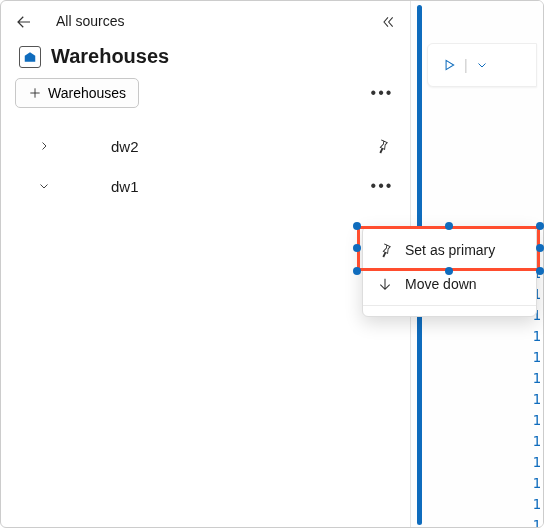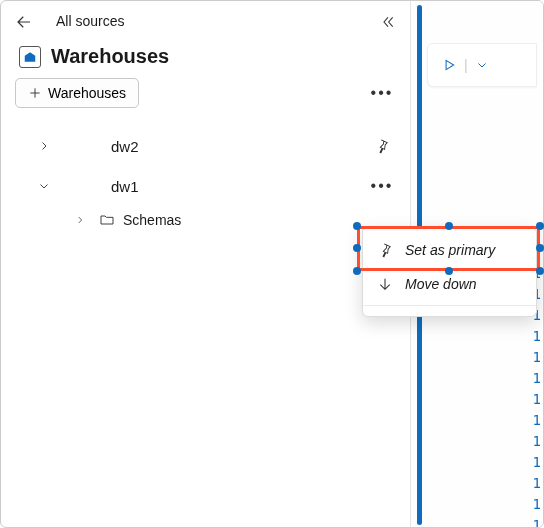--- a/index.html
+++ b/index.html
@@ -169,21 +169,20 @@
     box-shadow: 0 6px 18px rgba(0,0,0,0.15);
     padding: 6px 0;
   }
   .cm-item {
     display: flex;
     align-items: center;
     gap: 12px;
     padding: 9px 14px;
     font-size: 14px;
     cursor: pointer;
-    font-style: italic;
   }
   .cm-sep {
     border-top: 1px solid #eaeaea;
     margin: 4px 0;
   }
   .cm-highlight {
     position: absolute;
     left: 357px;
     top: 226px;
     width: 183px;
@@ -276,33 +275,20 @@
             </svg>
         </span>
         <span class="label">dw1</span>
         <div class="spacer"></div>
         <div class="more">
           <span>•••</span>
         </div>
       </div>
 
       <div class="tree-children">
-        <div class="tree-row">
-          <span class="caret">
-            <svg width="10" height="10" viewBox="0 0 24 24" fill="none" stroke="#444" stroke-width="2">
-                <path d="M9 5l7 7-7 7"></path>
-              </svg>
-          </span>
-          <span class="folder-icon">
-            <svg width="16" height="16" viewBox="0 0 24 24" fill="none" stroke="#333" stroke-width="1.4">
-                <path d="M3 6h6l2 2h10v10H3z"></path>
-              </svg>
-          </span>
-          <span>Schemas</span>
-        </div>
       </div>
 
     </div>
 
   </div>
 
   <div class="rightpane">
     <div class="blue-bar"></div>
     <div class="run-bar">
       <span class="run-play">

